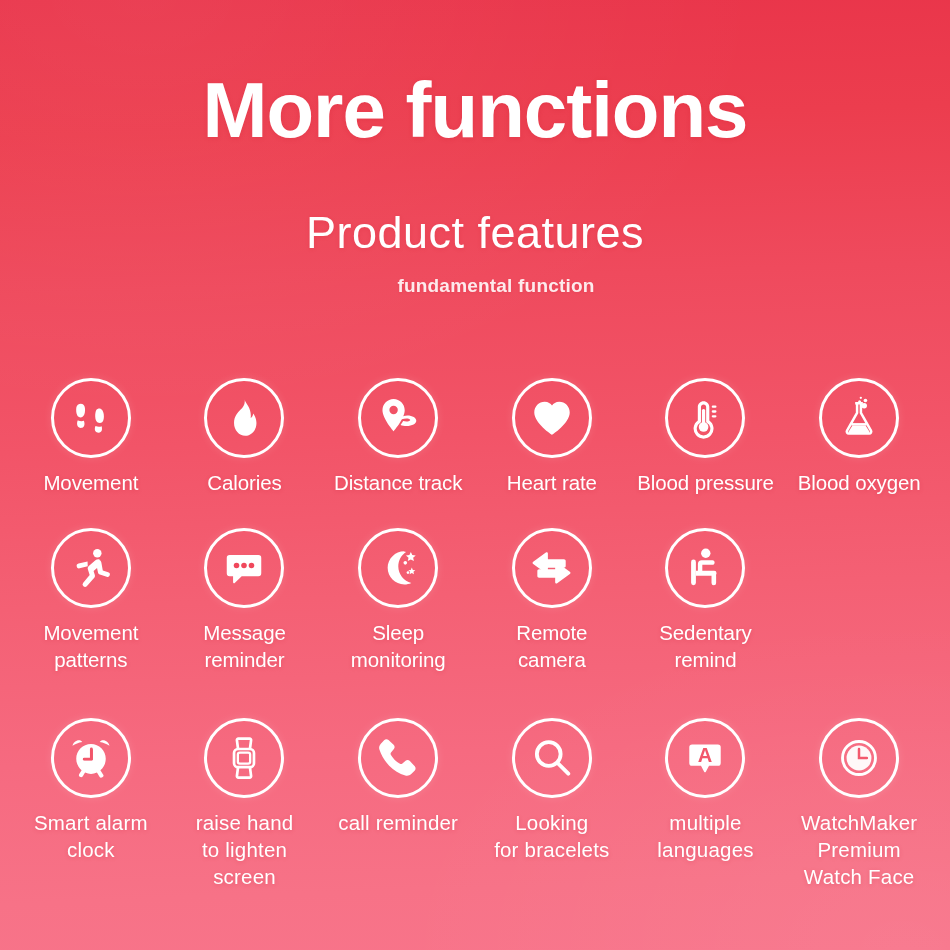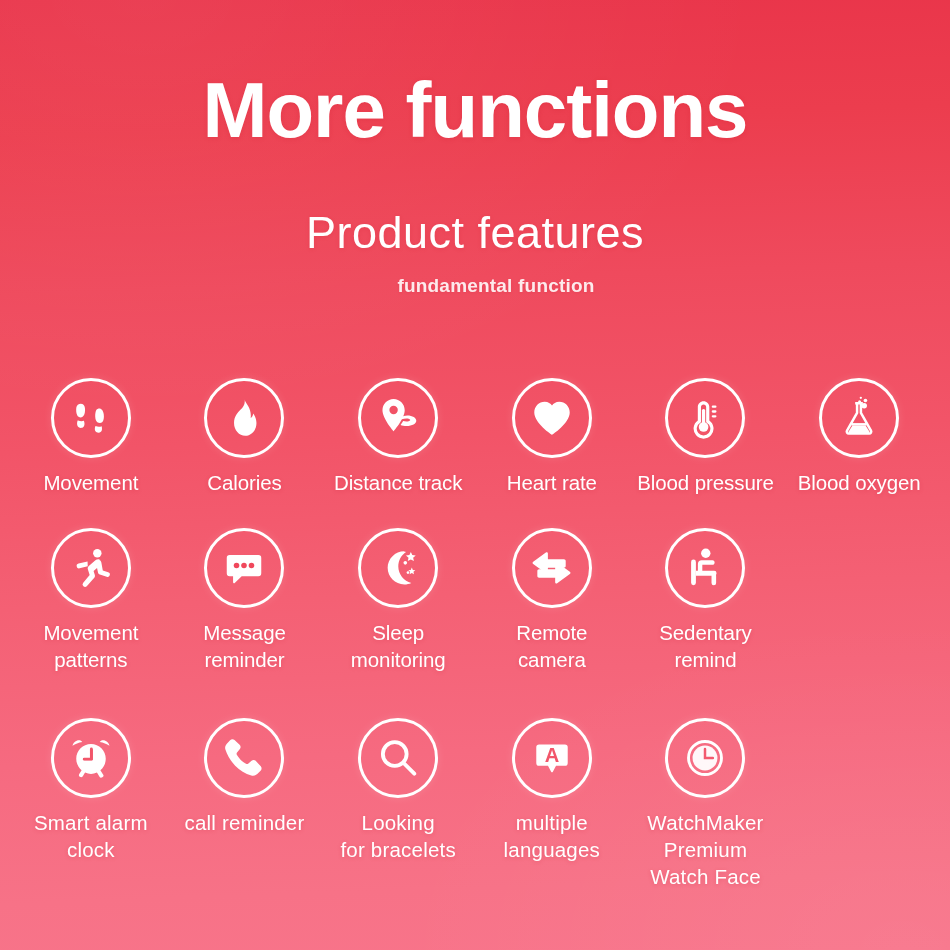--- a/index.html
+++ b/index.html
@@ -246,20 +246,35 @@
    </g>
    <path fill="#f2566a" d="M25.9 14.5a1.5 1.5 0 0 0-3 0v9.2h-6a1.5 1.5 0 0 0 0 3h7.5c.8 0 1.5-.7 1.5-1.5z"></path>
    </svg>
         </div>
         <div class="cap">Smart alarm
 clock</div>
       </div>
       <div class="cell">
         <div class="bubble">
           <svg viewBox="0 0 48 48">
+            <g fill="none" stroke="#ffffff" stroke-width="2.8" stroke-linejoin="round">
+     <rect x="13.6" y="14.6" width="20.8" height="19" rx="4.2"></rect>
+     <path d="M17.8 14.6 16.6 5.4c-.1-.9.6-1.7 1.5-1.7h11.8c.9 0 1.6.8 1.5 1.7l-1.2 9.2"></path>
+     <path d="M17.8 33.6 16.6 42.8c-.1.9.6 1.7 1.5 1.7h11.8c.9 0 1.6-.8 1.5-1.7l-1.2-9.2"></path>
+   </g>
+   <rect x="17.6" y="18.4" width="12.8" height="11.4" rx="2" fill="#ffffff" opacity=".0"></rect>
+   <rect x="17.6" y="18.4" width="12.8" height="11.4" rx="2" fill="none" stroke="#ffffff" stroke-width="2.4"></rect>
+   </svg>
+        </div>
+        <div class="cap">raise hand
+to lighten screen</div>
+      </div>
+      <div class="cell">
+        <div class="bubble">
+          <svg viewBox="0 0 48 48">
             <path fill="#ffffff" d="M14.1 5.3c-1.3-1.2-3.4-1.1-4.6.2L6.1 9c-1.6 1.7-2.2 4-1.5 6.2 1.9 6.2 5.4 12 10.2 16.8 4.8 4.8 10.6 8.3 16.8 10.2 2.2.7 4.5.1 6.2-1.5l3.5-3.4c1.3-1.2 1.4-3.3.2-4.6l-5.1-5.5c-1.2-1.3-3.2-1.4-4.5-.3l-3.6 3c-.6.5-1.5.6-2.2.2a34 34 0 0 1-5.5-4.1 34 34 0 0 1-4.1-5.5c-.4-.7-.3-1.6.2-2.2l3-3.6c1.1-1.3 1-3.3-.3-4.5z"></path>
           </svg>
         </div>
         <div class="cap">call reminder</div>
       </div>
       <div class="cell">
         <div class="bubble">
           <svg viewBox="0 0 48 48">
             <g fill="none" stroke="#ffffff" stroke-width="4" stroke-linecap="round">
      <circle cx="20.6" cy="19.8" r="12.4"></circle>

